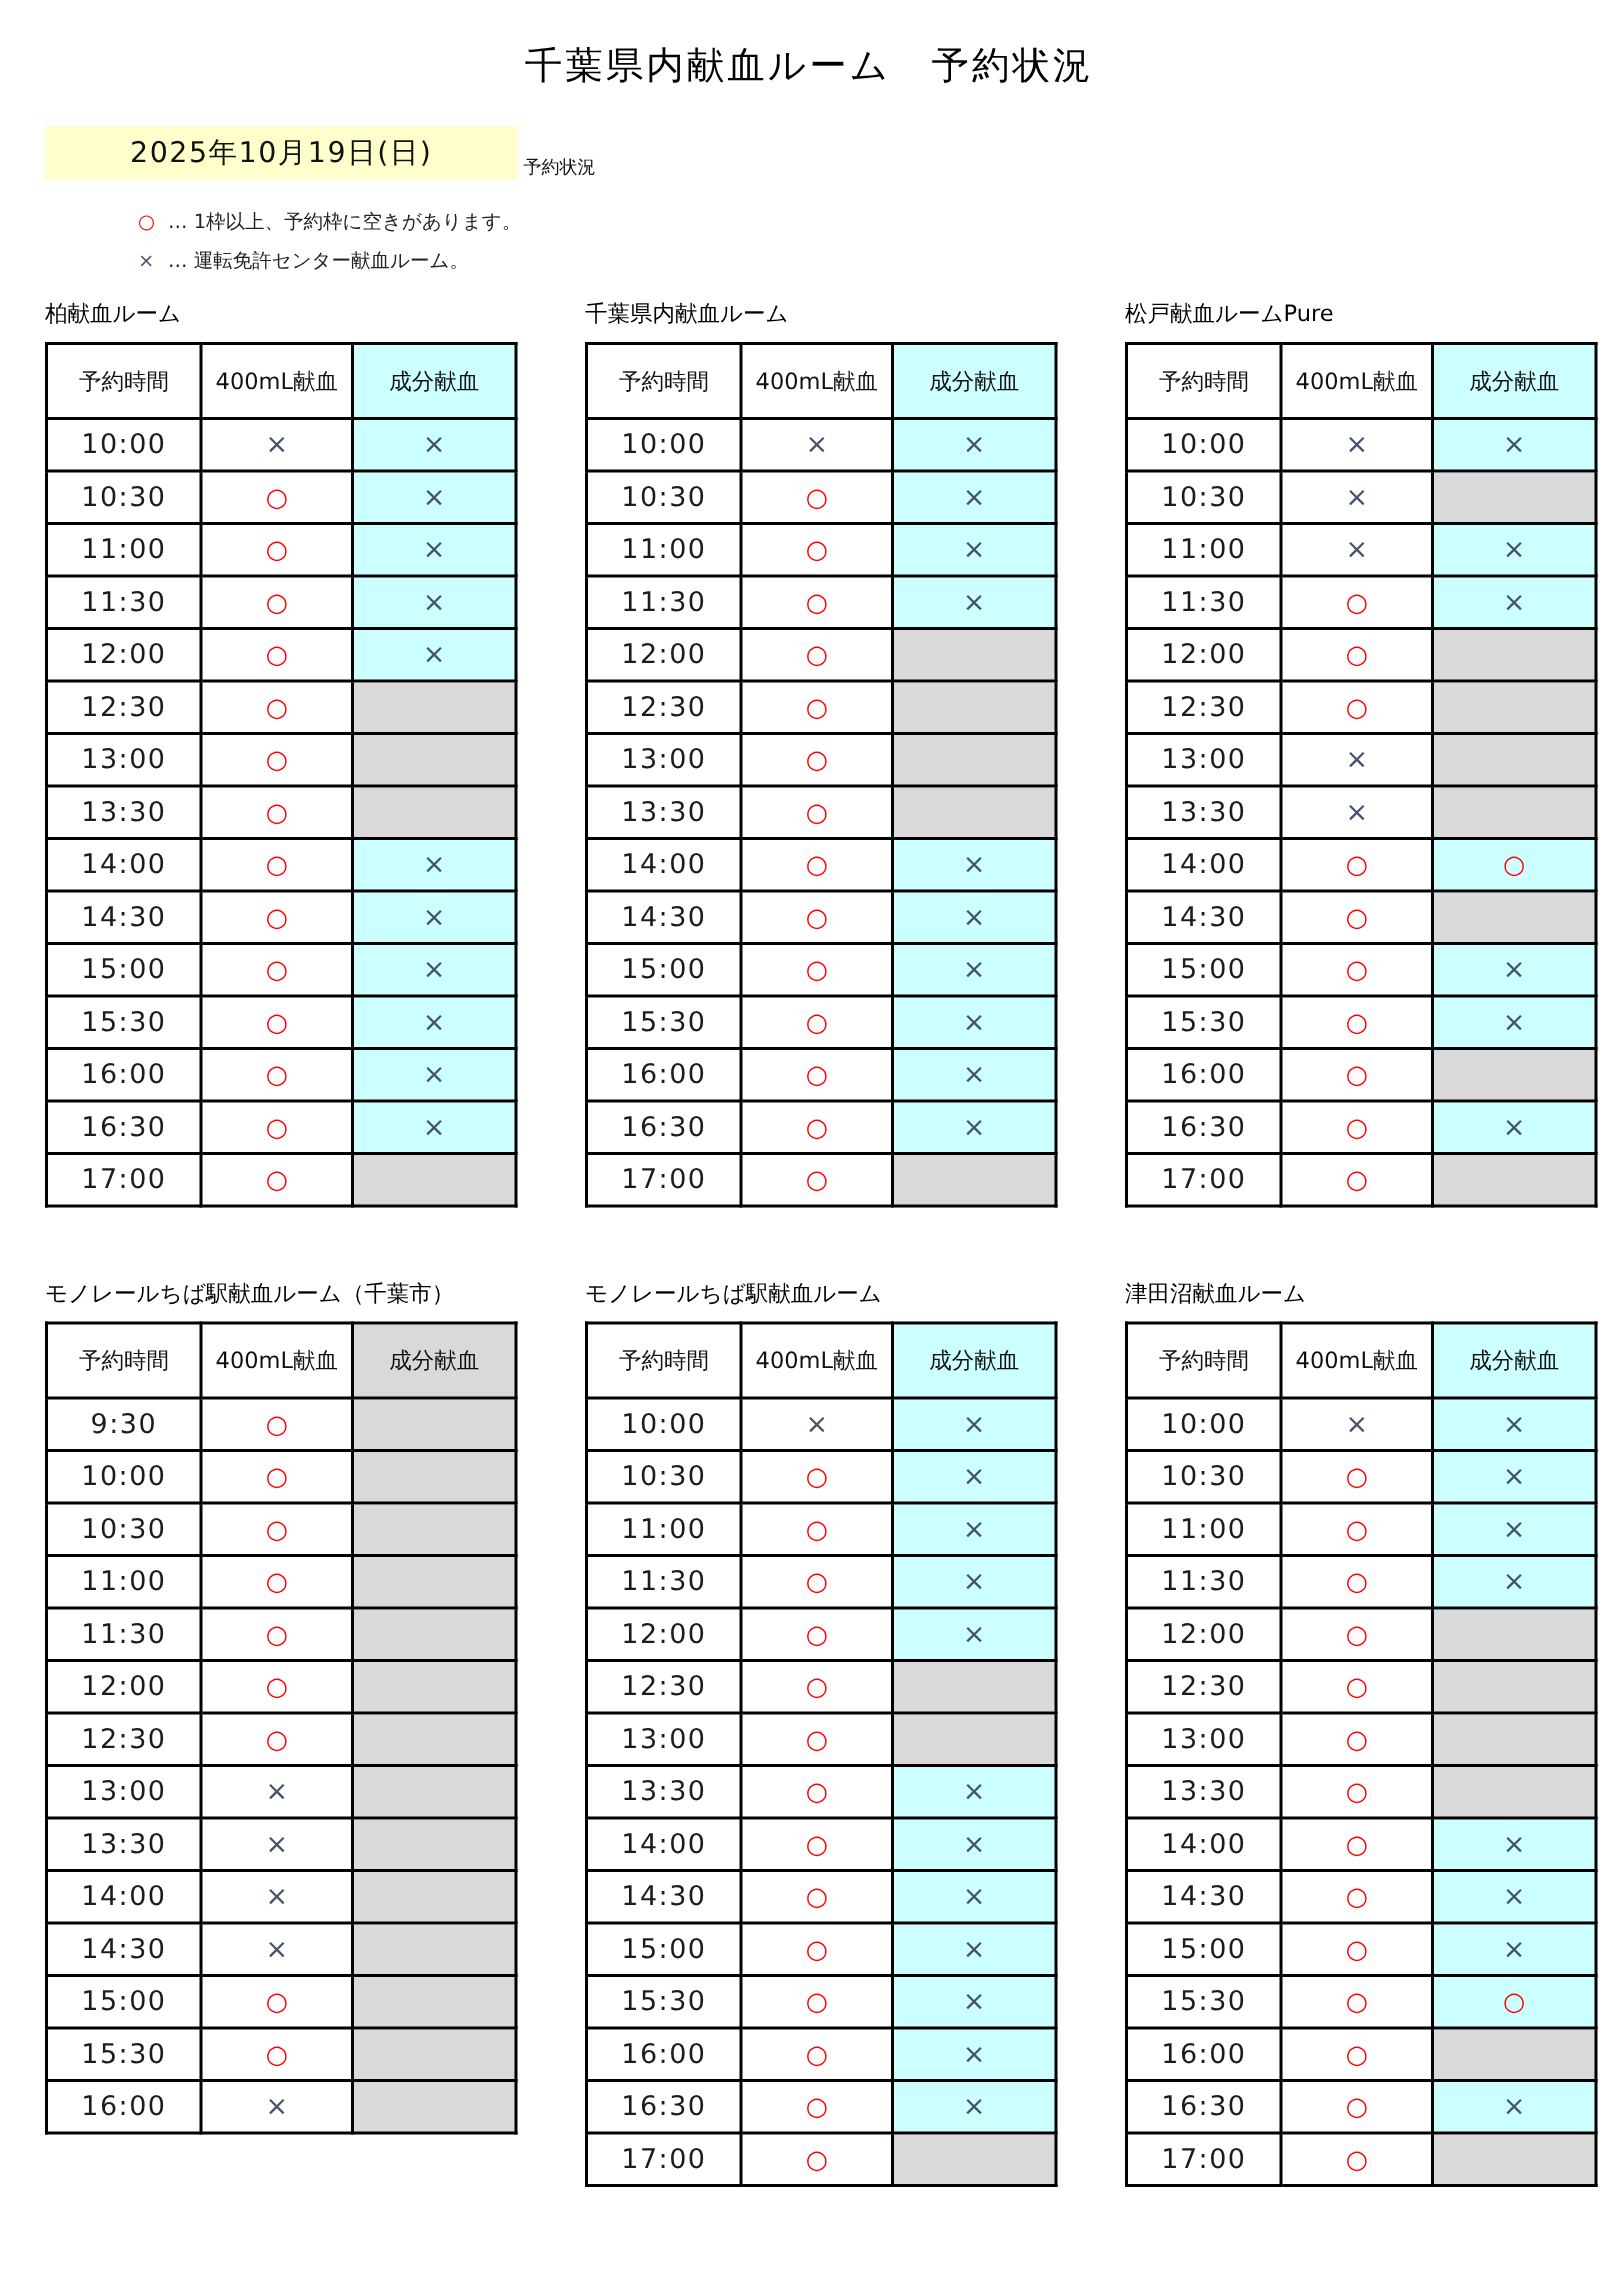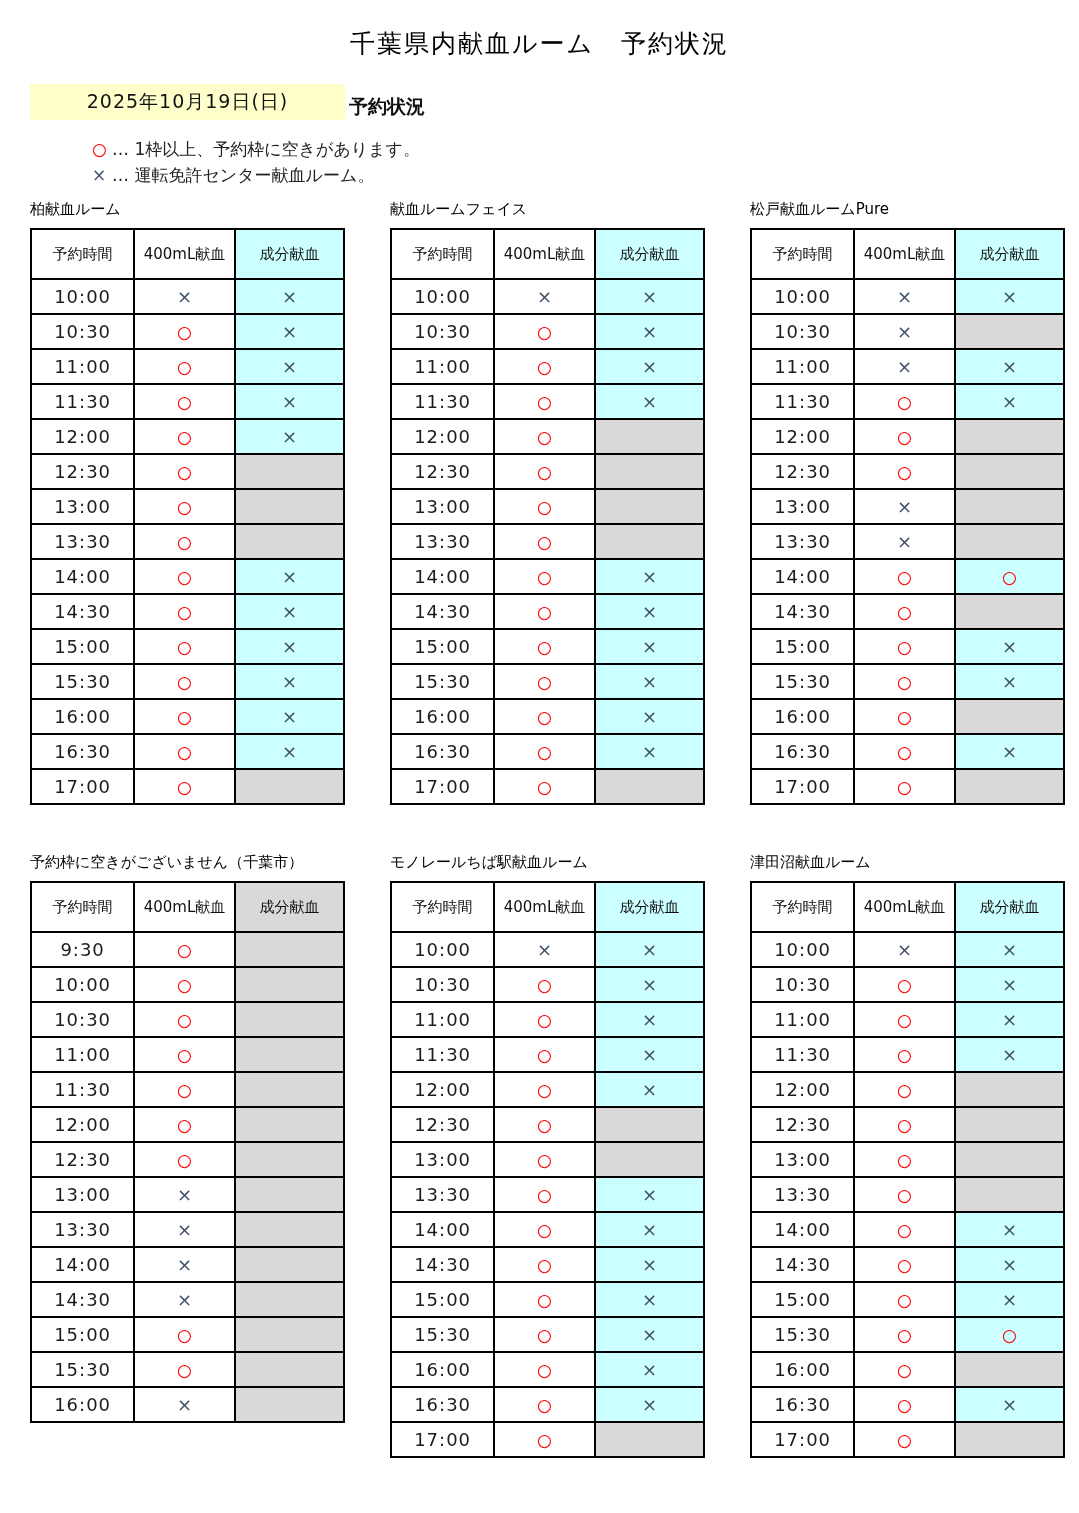--- a/index.html
+++ b/index.html
@@ -11,23 +11,23 @@
   .page-title{
     margin:26px 0 0 0;text-align:center;font-size:25px;line-height:36px;
     color:#000;letter-spacing:2px;
   }
   .date-row{display:flex;align-items:flex-end;margin:22px 0 0 30px;}
   .date-box{
     background:var(--yellow,#FFFFCC);width:315px;height:36px;
     display:flex;align-items:center;justify-content:center;
     font-size:19px;color:#111;letter-spacing:1px;
   }
-  .status-label{font-size:19px;margin:6px 0 0 4px;color:#111;font-weight:bold;}
+  .status-label{font-size:12px;margin:6px 0 0 4px;color:#111;}
   .legend{margin:16px 0 0 92px;}
-  .legend-line{font-size:17px;line-height:26px;color:#222;}
+  .legend-line{font-size:13px;line-height:26px;color:#222;}
   .legend-sym{display:inline-block;width:20px;}
   .tables-row{display:flex;gap:45px;margin:12px 0 0 30px;}
   .tables-row.second{margin-top:48px;}
   .table-block{width:315px;}
   .table-title{font-size:15px;color:#000;margin:0 0 8px 0;height:20px;}
   table{border-collapse:collapse;table-layout:fixed;}
   th,td{
     border:2px solid #000;text-align:center;vertical-align:middle;
     box-sizing:border-box;padding:0;overflow:hidden;white-space:nowrap;
   }
@@ -148,21 +148,21 @@
           </tr>
           <tr>
             <td class="time">17:00</td>
             <td class="slot"><span class="sym-o" style="color: rgb(255, 0, 0);">○</span></td>
             <td class="slot bg-gray"></td>
           </tr>
         </tbody>
       </table>
   </section>
   <section class="table-block">
-    <div class="table-title">献血ルームフェイス</div>
+    <div class="table-title">千葉県内献血ルーム</div>
     <table>
         <colgroup>
           <col style="width: 104px;">
           <col style="width: 101px;">
           <col style="width: 110px;">
         </colgroup>
         <thead>
           <tr>
             <th>予約時間</th>
             <th>400mL献血</th>
@@ -339,21 +339,21 @@
             <td class="slot"><span class="sym-o" style="color: rgb(255, 0, 0);">○</span></td>
             <td class="slot bg-gray"></td>
           </tr>
         </tbody>
       </table>
   </section>
 </div>
 
 <div class="tables-row second">
   <section class="table-block">
-    <div class="table-title">予約枠に空きがございません（千葉市）</div>
+    <div class="table-title">モノレールちば駅献血ルーム（千葉市）</div>
     <table>
         <colgroup>
           <col style="width: 104px;">
           <col style="width: 101px;">
           <col style="width: 110px;">
         </colgroup>
         <thead>
           <tr>
             <th>予約時間</th>
             <th>400mL献血</th>

